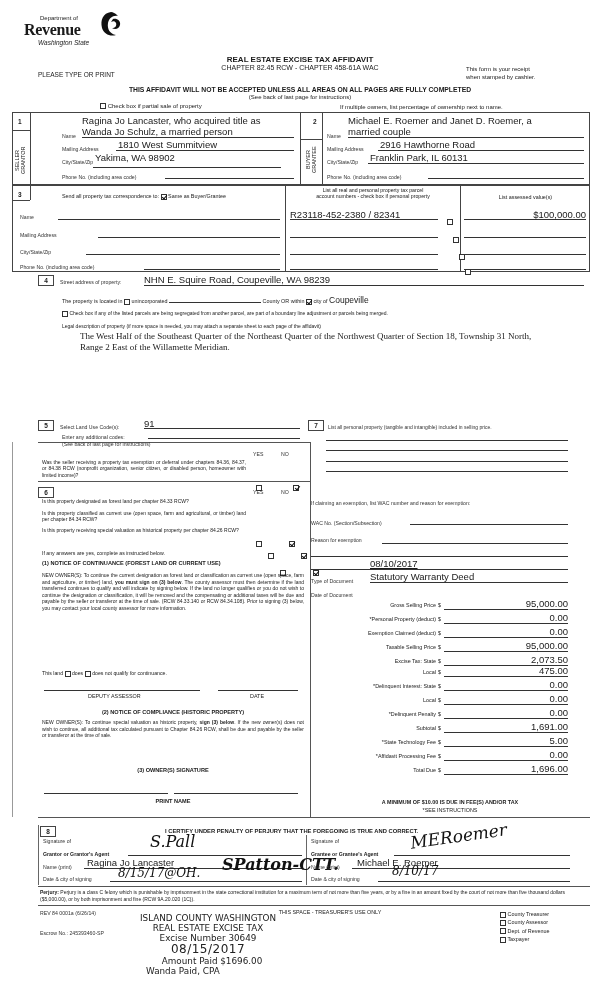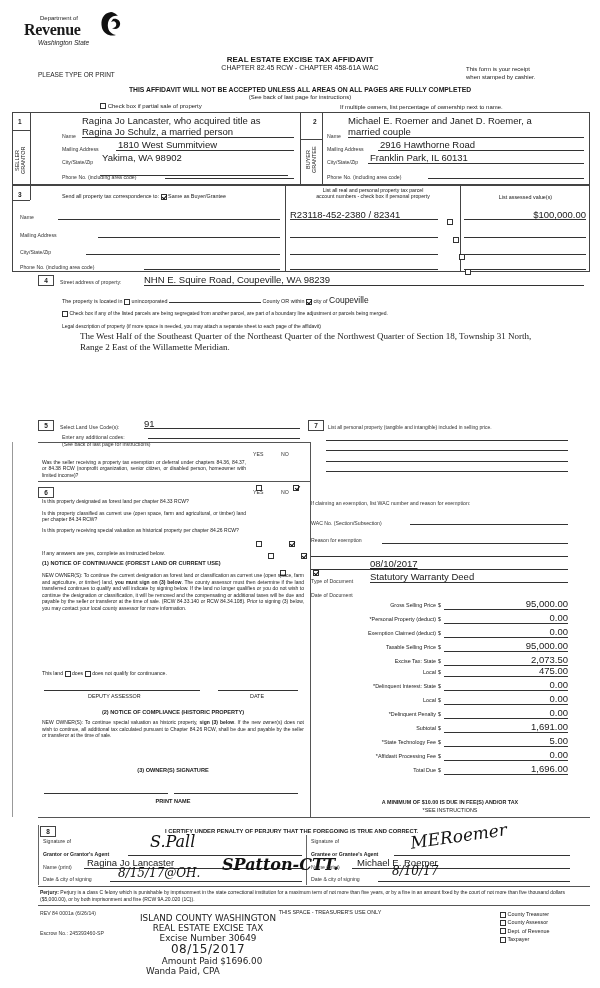--- a/index.html
+++ b/index.html
@@ -61,25 +61,25 @@
 
 
 <div class="abs bold" style="left:18px; top:118px; font-size:6.5px;">1</div>
 <div class="abs" style="left:30px; top:112px; width:0.8px; height:73px; background:#444;"></div>
 <div class="abs" style="left:12px; top:130px; width:18px; height:0.8px; background:#444;"></div>
 <div class="abs vtext" style="left:14px; top:140px; width:14px; height:40px;">
   <span>SELLER</span><br><span>GRANTOR</span>
 </div>
 <div class="abs fill" style="left:82px; top:115px;">Ragina Jo Lancaster, who acquired title as</div>
 <div class="abs rowlbl" style="left:62px; top:133px;">Name</div>
-<div class="abs fill line" style="left:82px; top:126px; width:212px; height:12px;">Ragina Jo Schulz, a married person</div>
+<div class="abs fill line" style="left:82px; top:126px; width:212px; height:12px;">Wanda Jo Schulz, a married person</div>
 <div class="abs rowlbl" style="left:62px; top:146px;">Mailing Address</div>
 <div class="abs fill line" style="left:116px; top:139px; width:178px; height:12px; padding-left:2px;">1810 West Summitview</div>
 <div class="abs rowlbl" style="left:62px; top:159px;">City/State/Zip</div>
-<div class="abs fill line" style="left:100px; top:152px; width:188px; height:24px; padding-left:2px;">Yakima, WA 98902</div>
+<div class="abs fill line" style="left:93px; top:152px; width:188px; height:16px; padding-left:2px;">Yakima, WA 98902</div>
 <div class="abs rowlbl" style="left:62px; top:174px;">Phone No. (including area code)</div>
 <div class="abs fill line" style="left:165px; top:169px; width:129px; height:10px;"></div>
 
 
 <div class="abs bold" style="left:313px; top:118px; font-size:6.5px;">2</div>
 <div class="abs" style="left:322px; top:112px; width:0.8px; height:73px; background:#444;"></div>
 <div class="abs" style="left:300px; top:139px; width:22px; height:0.8px; background:#444;"></div>
 <div class="abs vtext" style="left:305px; top:140px; width:14px; height:40px;">
   <span>BUYER</span><br><span>GRANTEE</span>
 </div>

